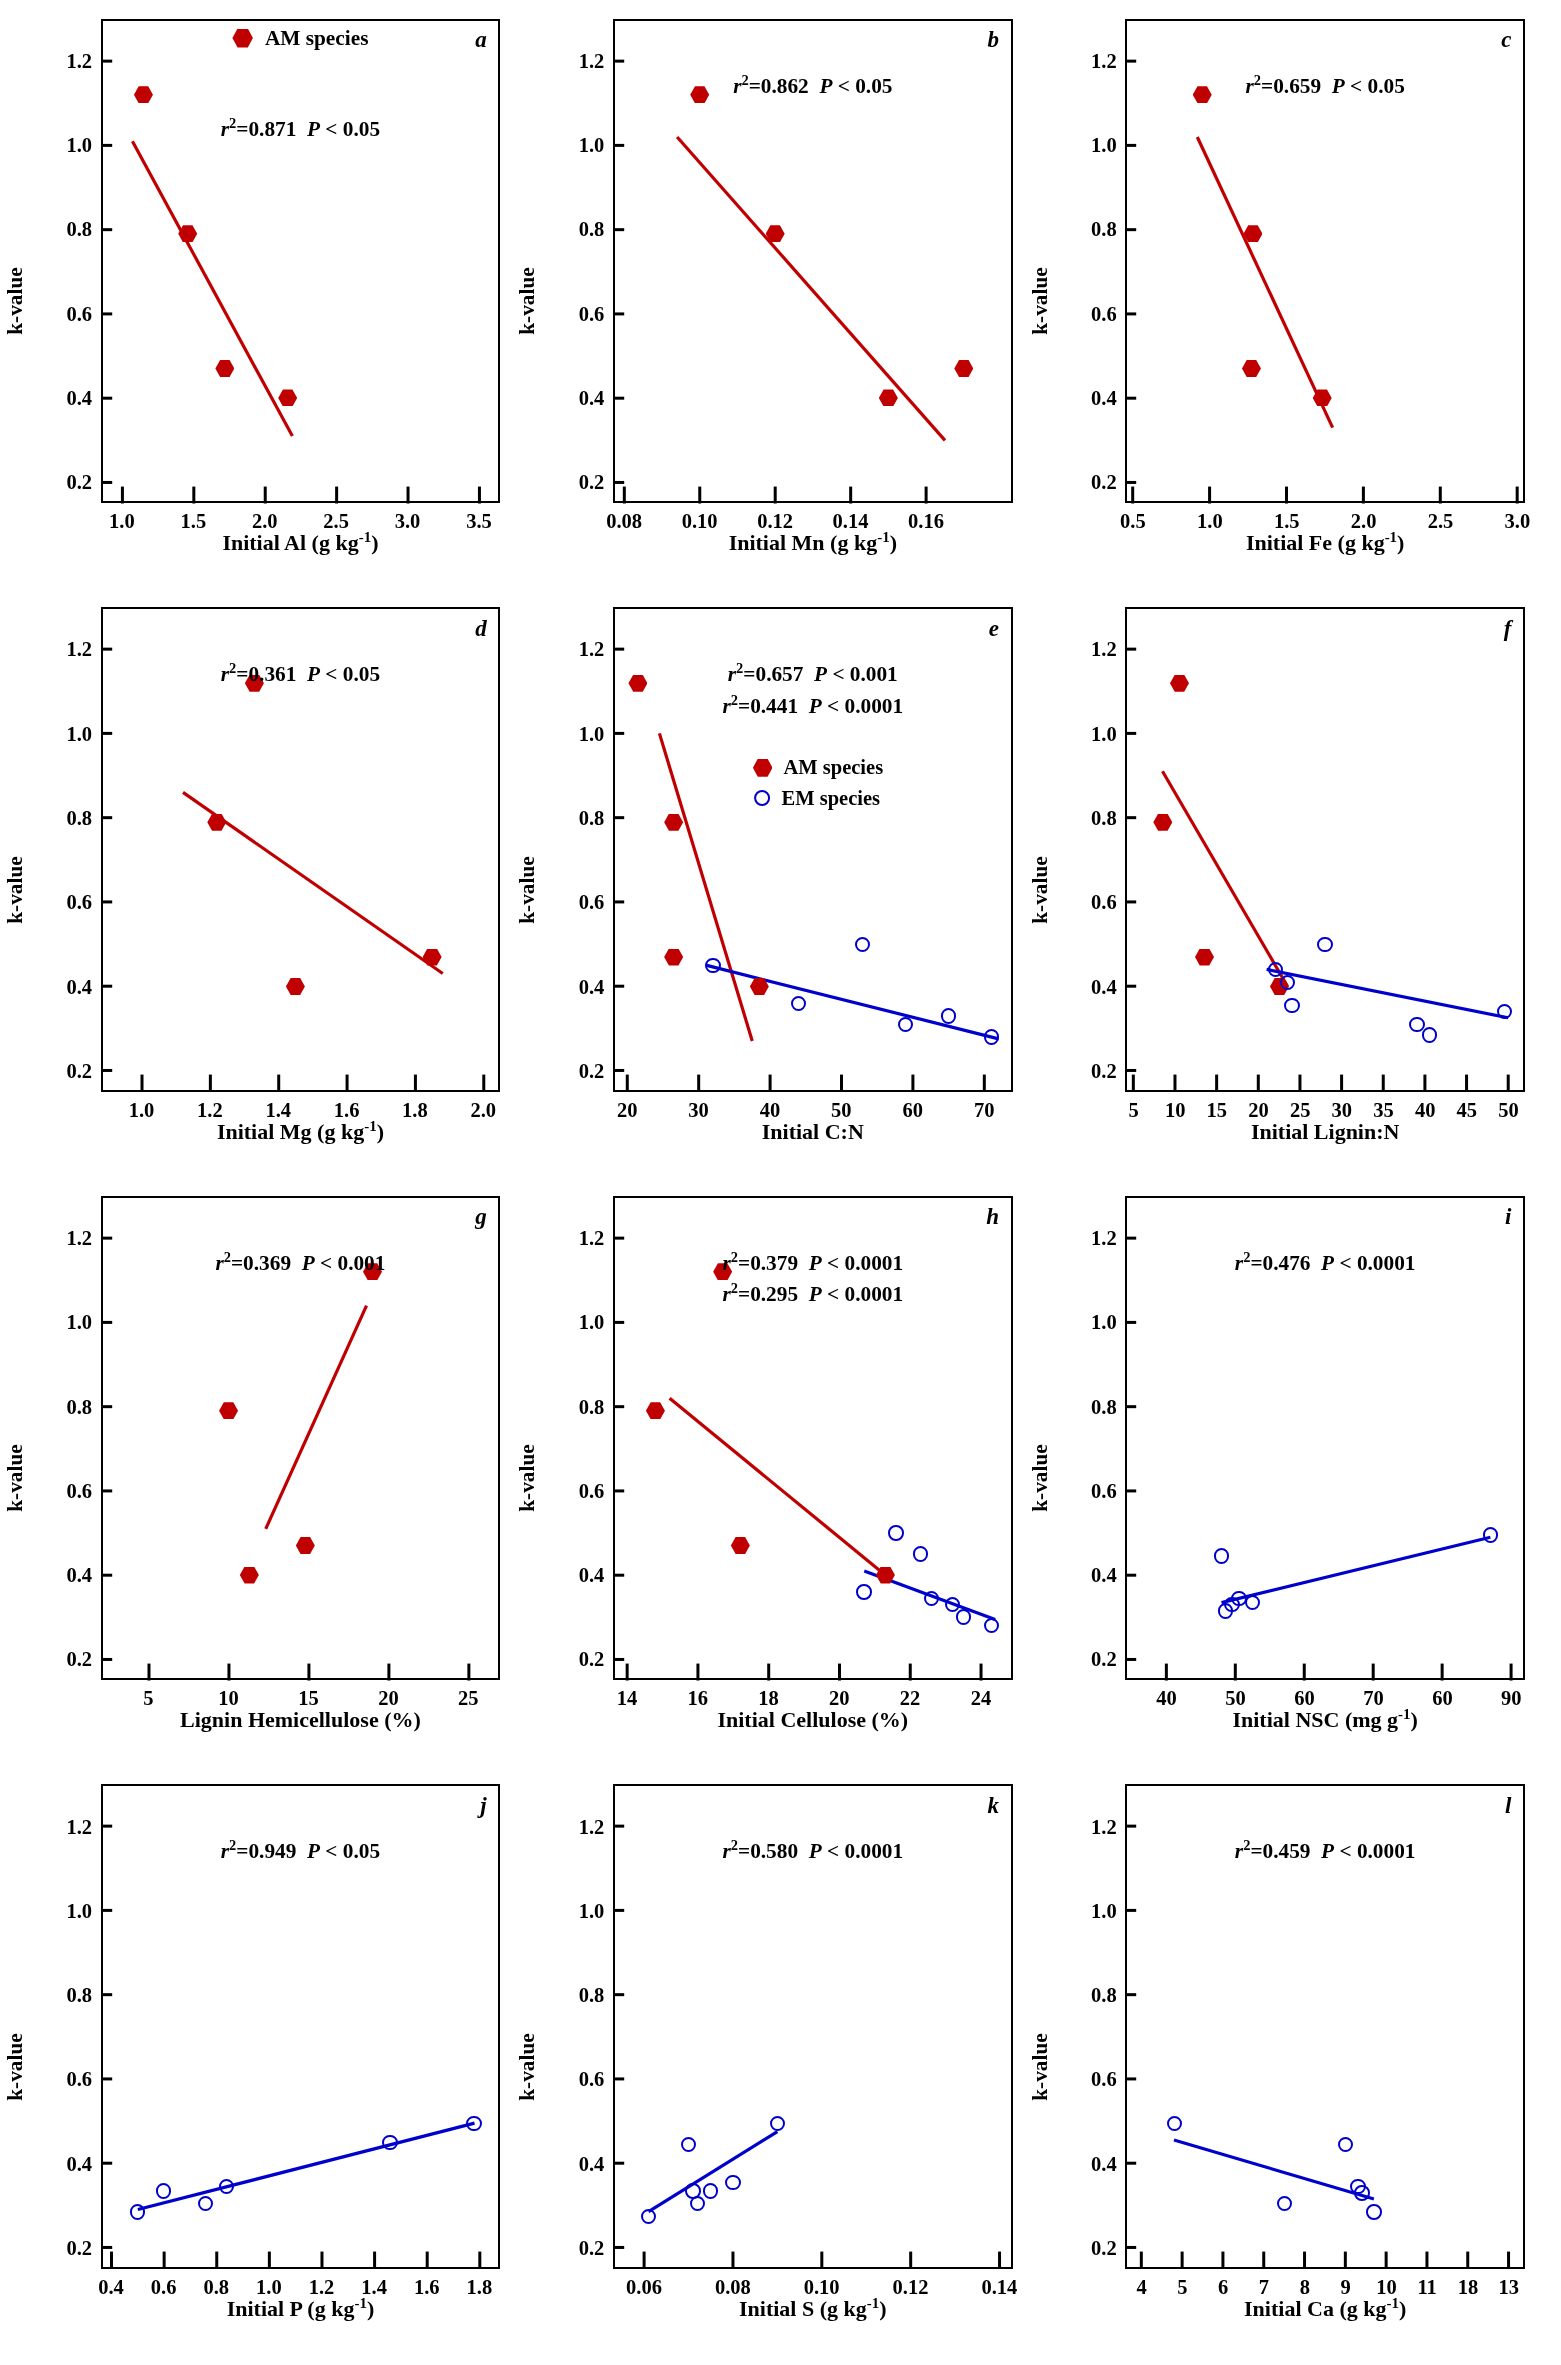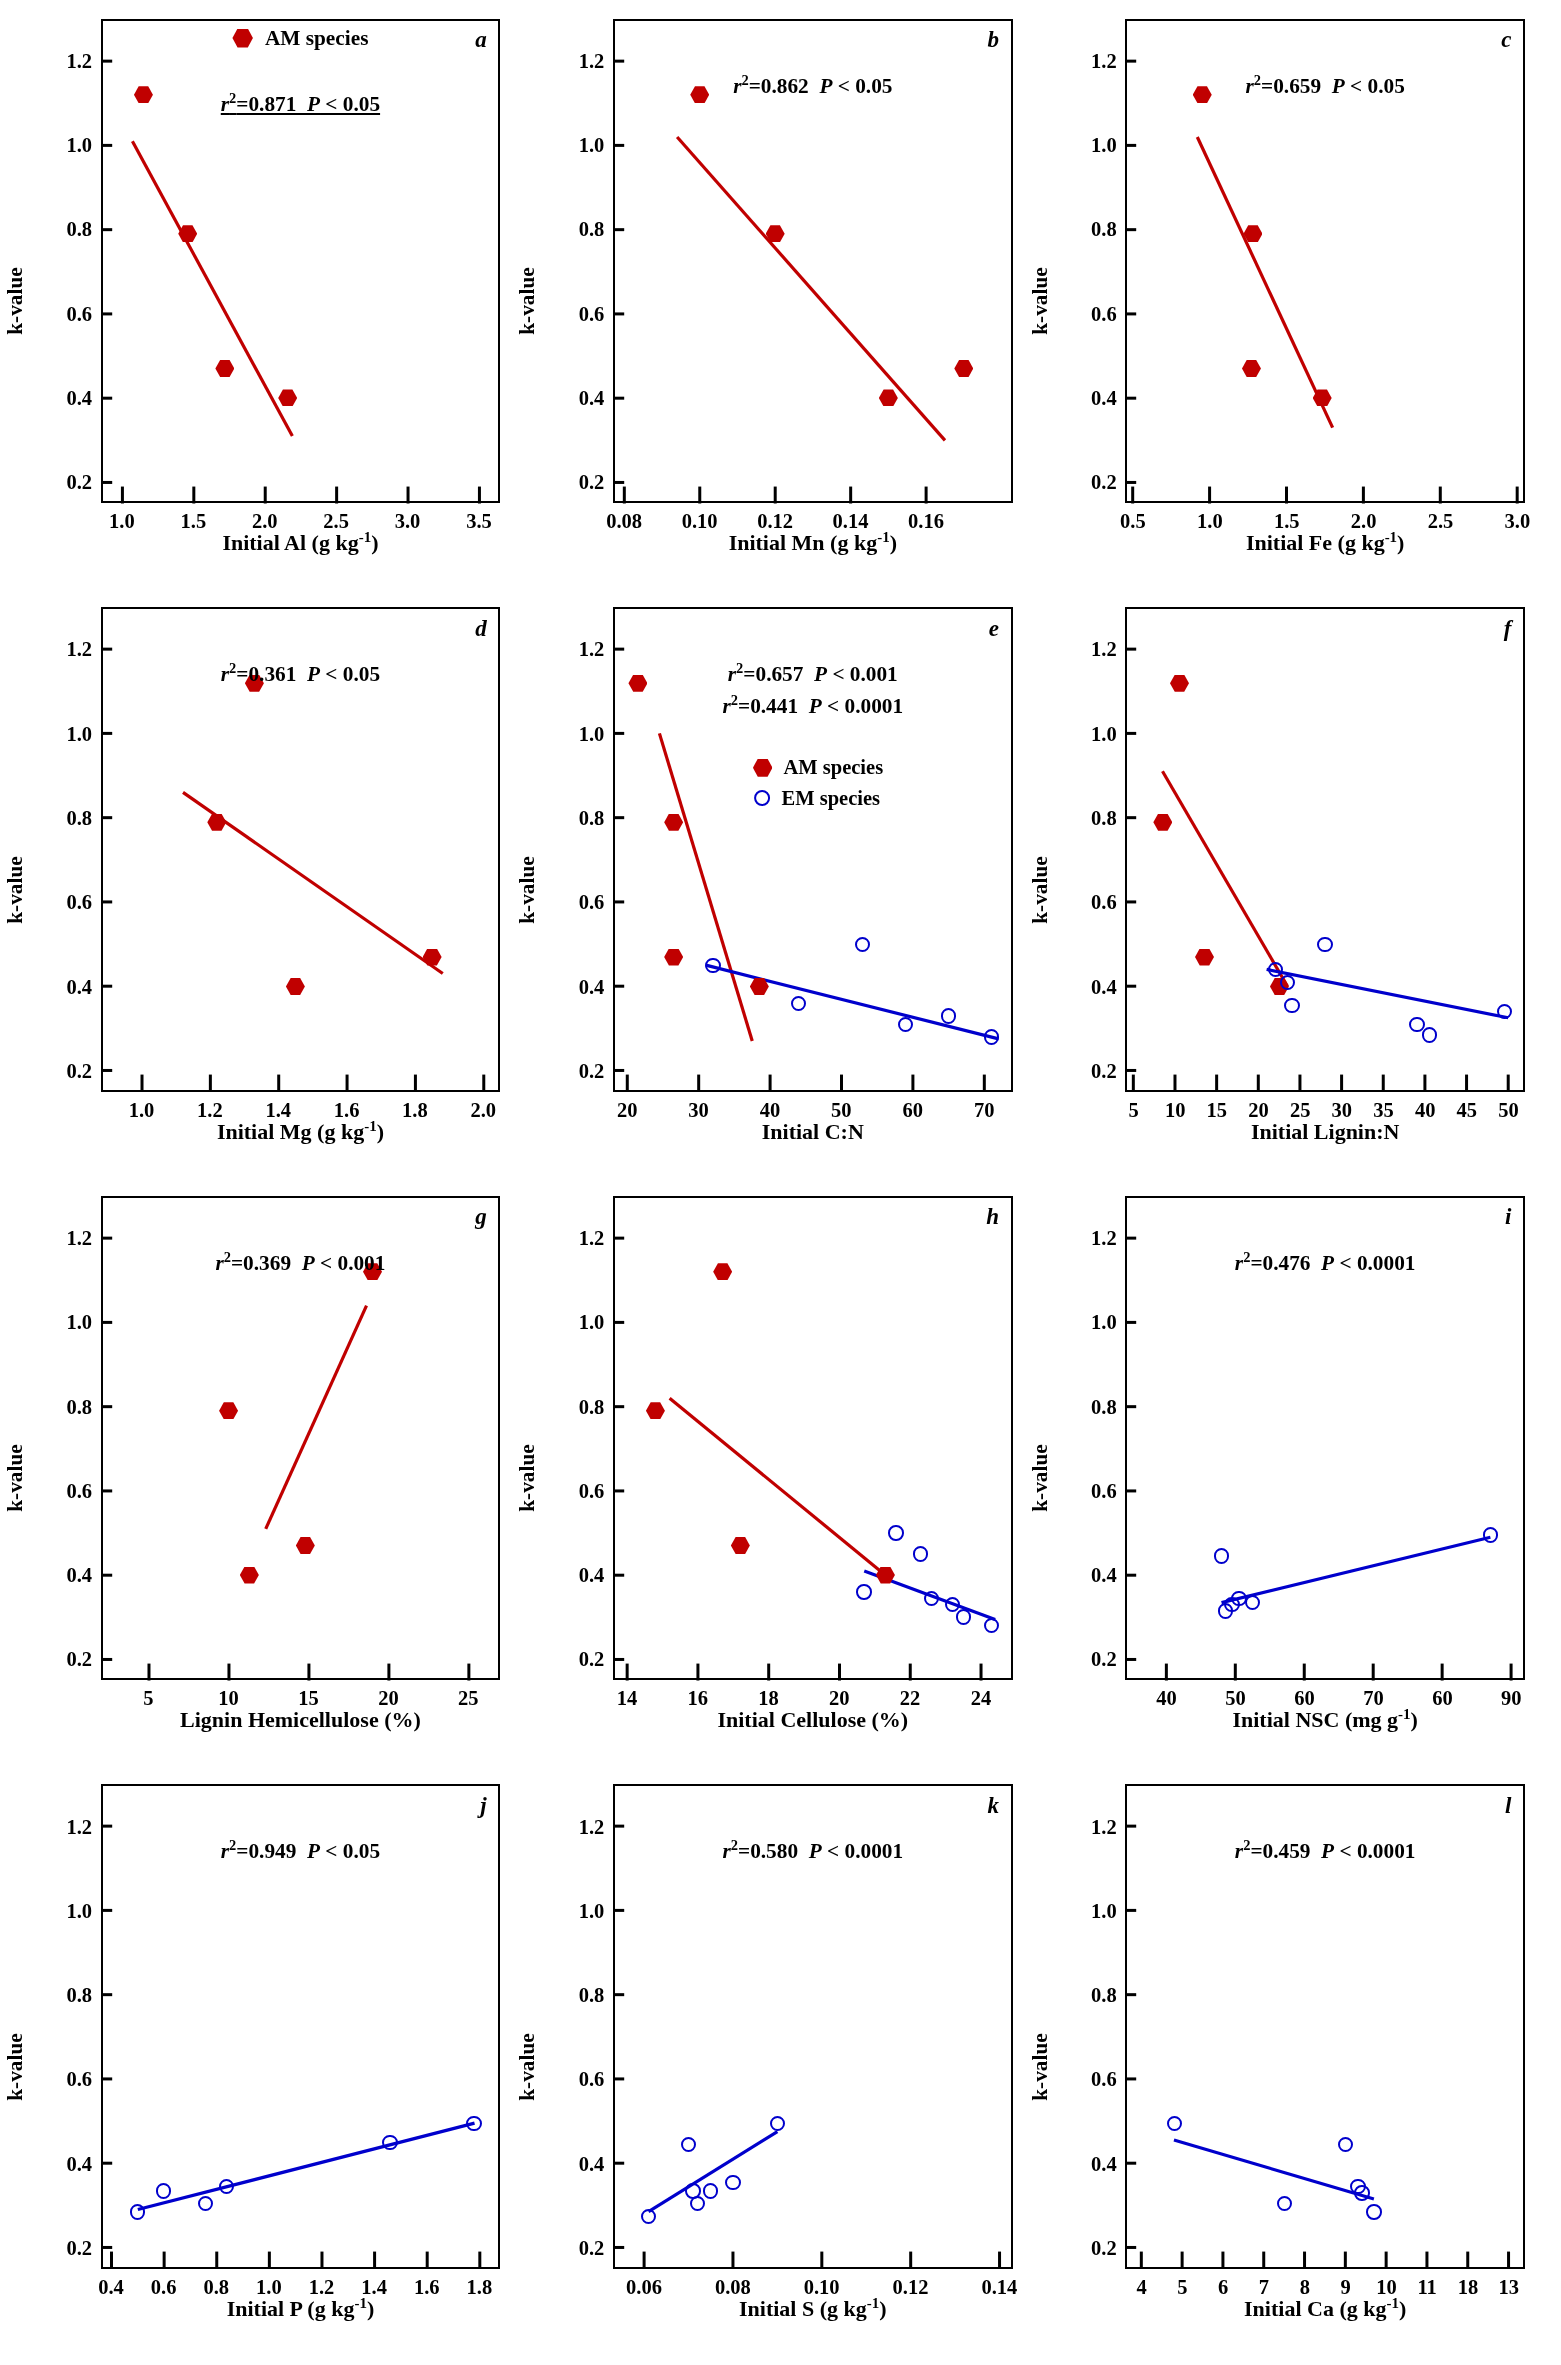--- a/index.html
+++ b/index.html
@@ -83,21 +83,21 @@
         <div class="tick-lab" style="position: absolute; right: calc(100% + 8.5px); top: 43.4783%; transform: translateY(-50%); white-space: nowrap;">0.8</div>
         <div class="tick-lab" style="position: absolute; right: calc(100% + 8.5px); top: 26.087%; transform: translateY(-50%); white-space: nowrap;">1.0</div>
         <div class="tick-lab" style="position: absolute; right: calc(100% + 8.5px); top: 8.69565%; transform: translateY(-50%); white-space: nowrap;">1.2</div>
         <div class="tick-lab" style="position: absolute; top: calc(100% + 6.8px); left: 5.35714%; transform: translateX(-50%); white-space: nowrap;">1.0</div>
         <div class="tick-lab" style="position: absolute; top: calc(100% + 6.8px); left: 23.2143%; transform: translateX(-50%); white-space: nowrap;">1.5</div>
         <div class="tick-lab" style="position: absolute; top: calc(100% + 6.8px); left: 41.0714%; transform: translateX(-50%); white-space: nowrap;">2.0</div>
         <div class="tick-lab" style="position: absolute; top: calc(100% + 6.8px); left: 58.9286%; transform: translateX(-50%); white-space: nowrap;">2.5</div>
         <div class="tick-lab" style="position: absolute; top: calc(100% + 6.8px); left: 76.7857%; transform: translateX(-50%); white-space: nowrap;">3.0</div>
         <div class="tick-lab" style="position: absolute; top: calc(100% + 6.8px); left: 94.6429%; transform: translateX(-50%); white-space: nowrap;">3.5</div>
         <div class="panel-letter">a</div>
-        <div class="stats" style="top: 69px; text-decoration: underline;">
+        <div class="stats" style="top: 94px;">
           <div><i>r</i><span class="sup">2</span>=0.871 &nbsp;<i>P</i> &lt; 0.05</div>
         </div>
         <div class="legend-inline">
           <span style="display:inline-block;width:20.5px;height:19px;background:#C00000;clip-path:polygon(25% 0%,75% 0%,100% 50%,75% 100%,25% 100%,0% 50%)"></span>
           <span>AM species</span>
         </div>
       </div>
     </div>
     <div class="cell">
       <div class="ylabel">k-value</div>
@@ -416,20 +416,24 @@
         <div class="tick-lab" style="position: absolute; right: calc(100% + 8.5px); top: 43.4783%; transform: translateY(-50%); white-space: nowrap;">0.8</div>
         <div class="tick-lab" style="position: absolute; right: calc(100% + 8.5px); top: 26.087%; transform: translateY(-50%); white-space: nowrap;">1.0</div>
         <div class="tick-lab" style="position: absolute; right: calc(100% + 8.5px); top: 8.69565%; transform: translateY(-50%); white-space: nowrap;">1.2</div>
         <div class="tick-lab" style="position: absolute; top: calc(100% + 6.8px); left: 3.53982%; transform: translateX(-50%); white-space: nowrap;">14</div>
         <div class="tick-lab" style="position: absolute; top: calc(100% + 6.8px); left: 21.2389%; transform: translateX(-50%); white-space: nowrap;">16</div>
         <div class="tick-lab" style="position: absolute; top: calc(100% + 6.8px); left: 38.9381%; transform: translateX(-50%); white-space: nowrap;">18</div>
         <div class="tick-lab" style="position: absolute; top: calc(100% + 6.8px); left: 56.6372%; transform: translateX(-50%); white-space: nowrap;">20</div>
         <div class="tick-lab" style="position: absolute; top: calc(100% + 6.8px); left: 74.3363%; transform: translateX(-50%); white-space: nowrap;">22</div>
         <div class="tick-lab" style="position: absolute; top: calc(100% + 6.8px); left: 92.0354%; transform: translateX(-50%); white-space: nowrap; text-align: center;">24</div>
         <div class="panel-letter">h</div>
+        <div class="stats">
+          <div><i>r</i><span class="sup">2</span>=0.379 &nbsp;<i>P</i> &lt; 0.0001</div>
+          <div><i>r</i><span class="sup">2</span>=0.295 &nbsp;<i>P</i> &lt; 0.0001</div>
+        </div>
       </div>
     </div>
     <div class="cell">
       <div class="ylabel">k-value</div>
       <div class="xlabel"><span>Initial NSC (mg g</span><span class="sup">-1</span><span>)</span></div>
       <div class="plot-wrap">
         <div class="frame"></div>
         <svg class="layer" viewBox="0 0 1000 1000" preserveAspectRatio="none">
           <line x1="103.44827586206897" y1="1000" x2="103.44827586206897" y2="965" stroke="#000" stroke-width="3" vector-effect="non-scaling-stroke"></line>
           <line x1="275.8620689655172" y1="1000" x2="275.8620689655172" y2="965" stroke="#000" stroke-width="3" vector-effect="non-scaling-stroke"></line>

